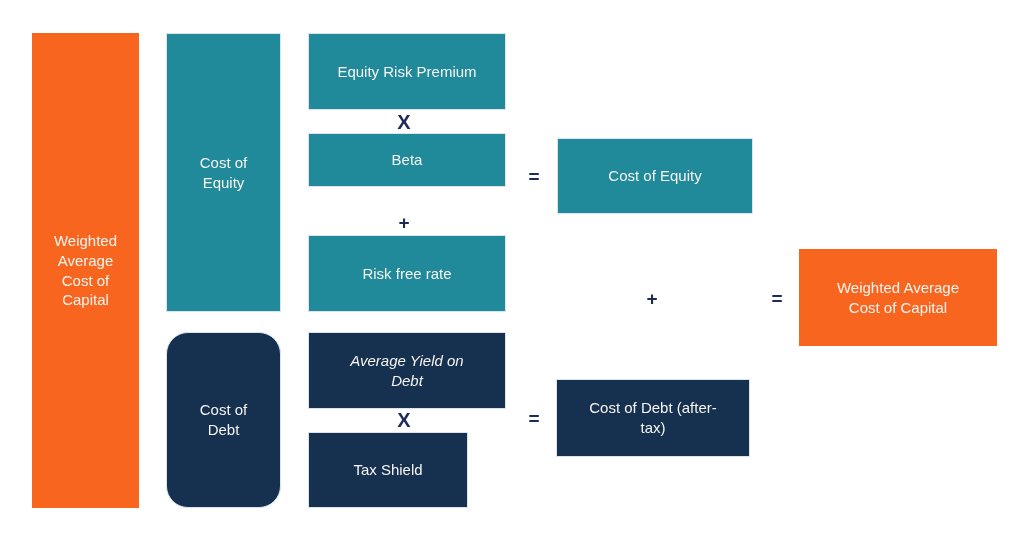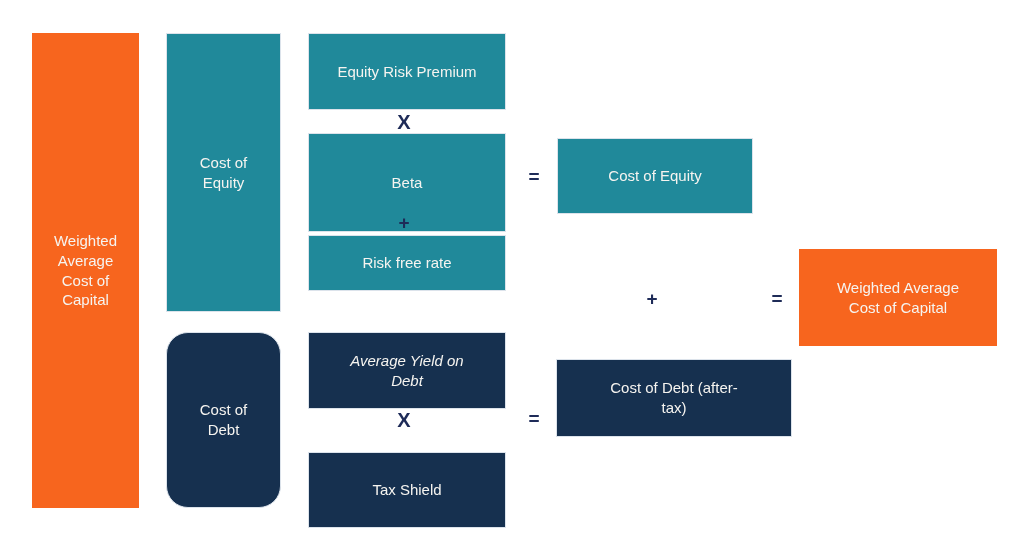--- a/index.html
+++ b/index.html
@@ -29,26 +29,26 @@
   }
   .box.teal  { background: var(--teal);  border: 1px solid var(--box_border); }
   .box.navy  { background: var(--navy);  border: 1px solid var(--box_border); }
   .box.orange{ background: var(--orange); border: 1px solid var(--orange); }
 
   
   .wacc-left   { left: 32px;  top: 33px;  width: 107px; height: 475px; }
   .coe-col     { left: 166px; top: 33px;  width: 115px; height: 279px; }
   .cod-col     { left: 166px; top: 332px; width: 115px; height: 176px; border-radius: 22px; }
   .erp         { left: 308px; top: 33px;  width: 198px; height: 77px; }
-  .beta        { left: 308px; top: 133px; width: 198px; height: 99px; }
-  .rfr         { left: 308px; top: 235px; width: 198px; height: 56px; }
+  .beta        { left: 308px; top: 133px; width: 198px; height: 54px; }
+  .rfr         { left: 308px; top: 235px; width: 198px; height: 77px; }
   .ayd         { left: 308px; top: 332px; width: 198px; height: 77px; }
-  .tax         { left: 308px; top: 452px; width: 198px; height: 76px; }
+  .tax         { left: 308px; top: 432px; width: 160px; height: 76px; }
   .coe-result  { left: 557px; top: 138px; width: 196px; height: 76px; }
-  .cod-result  { left: 556px; top: 359px; width: 236px; height: 78px; }
+  .cod-result  { left: 556px; top: 379px; width: 194px; height: 78px; }
   .wacc-right  { left: 799px; top: 249px; width: 198px; height: 97px; }
 
   
   .inner      { display: inline-block; }
   .inner.w60  { max-width: 62px; }
   .inner.w130 { max-width: 130px; font-style: italic; }
   .inner.w135 { max-width: 138px; }
   .inner.w150 { max-width: 152px; }
 
   .op {

